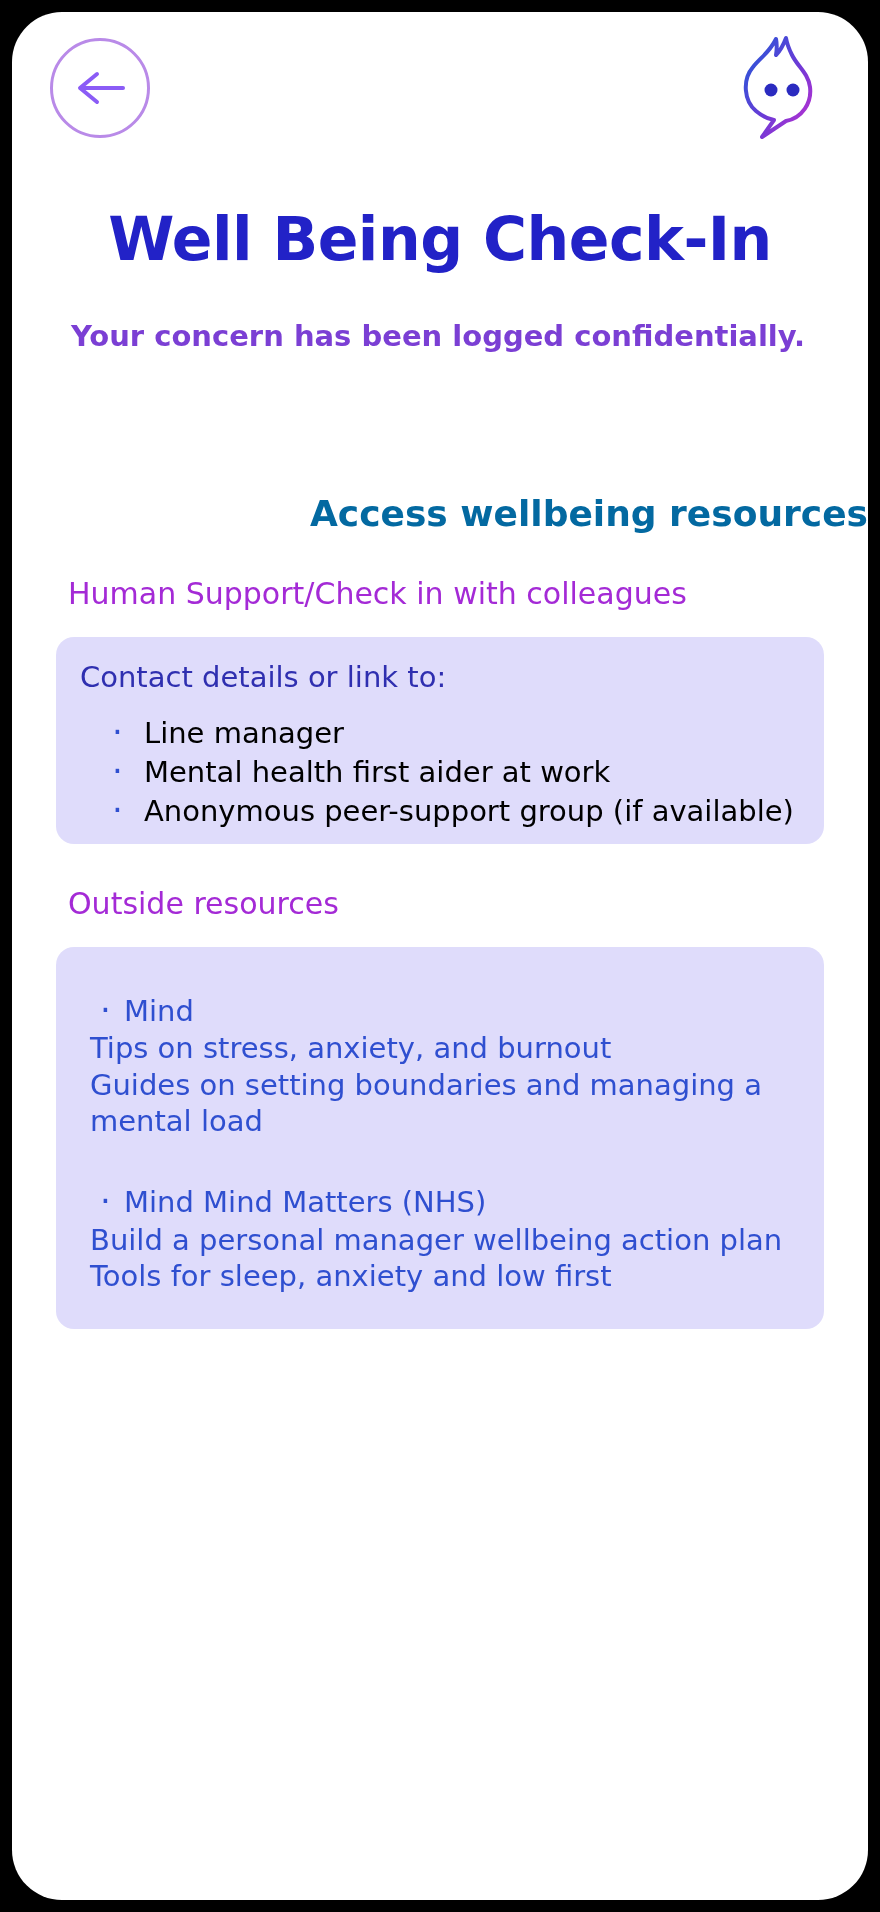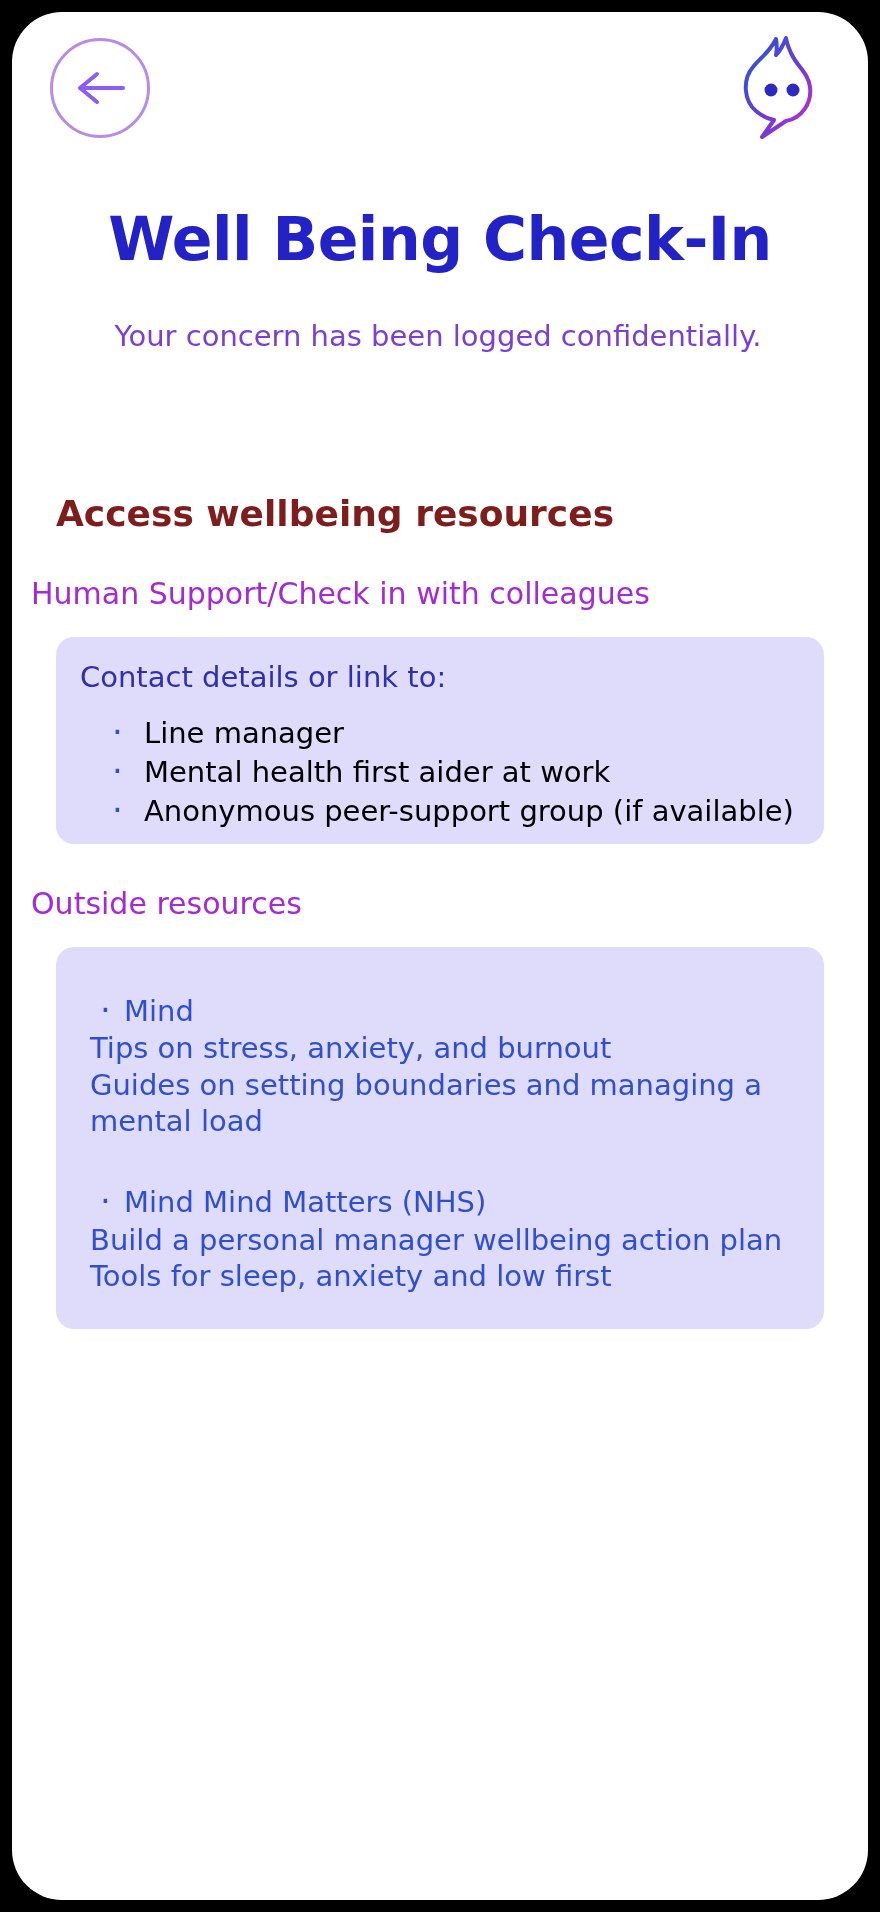--- a/index.html
+++ b/index.html
@@ -80,32 +80,33 @@
     color: #2222c7;
     letter-spacing: -0.5px;
     line-height: 1.05;
   }
 
   .subtitle {
     margin: 48px 4px 0 0;
     text-align: center;
     font-size: 29px;
     color: #7b3fd4;
-    font-weight: 400;
+    font-weight: 700;
   }
 
   .section-title {
     margin: 140px 0 0 44px;
     font-size: 36px;
-    color: #7f1d1d;
+    color: #0369a1;
     font-weight: 600;
+    text-align: right;
   }
 
   .sub-label {
-    margin: 42px 0 0 19px;
+    margin: 42px 0 0 56px;
     font-size: 30px;
     color: #a42ad6;
     font-weight: 400;
   }
 
   
   .card {
     margin: 26px 44px 0 44px;
     background: #dfdcfb;
     border-radius: 18px;

